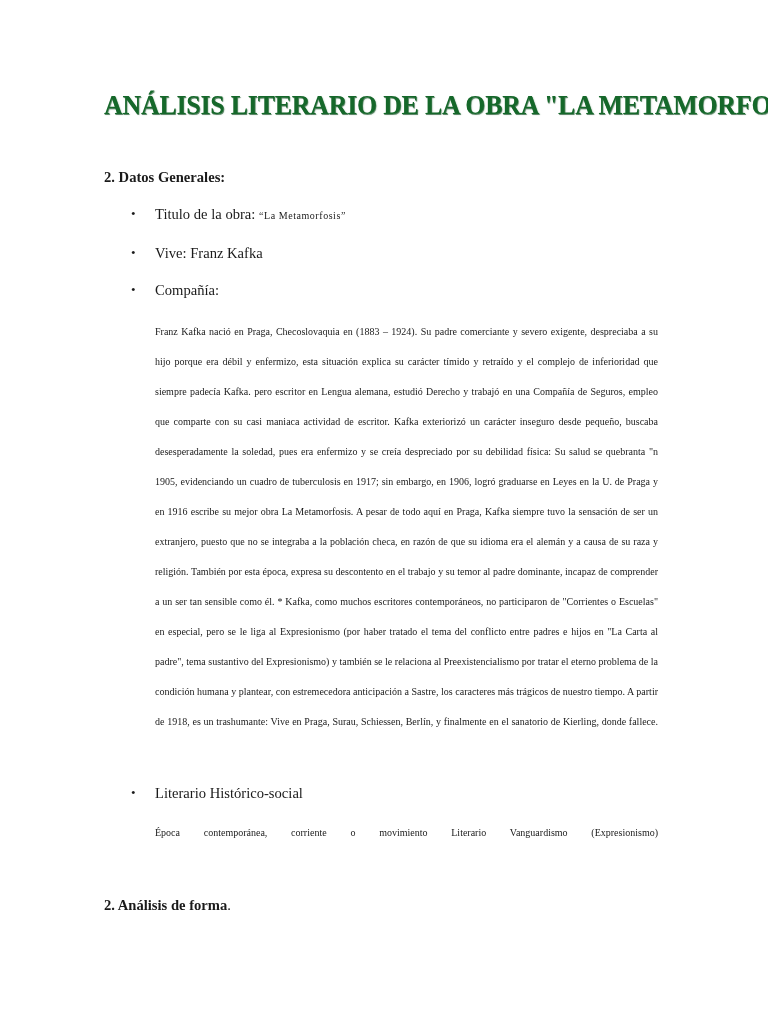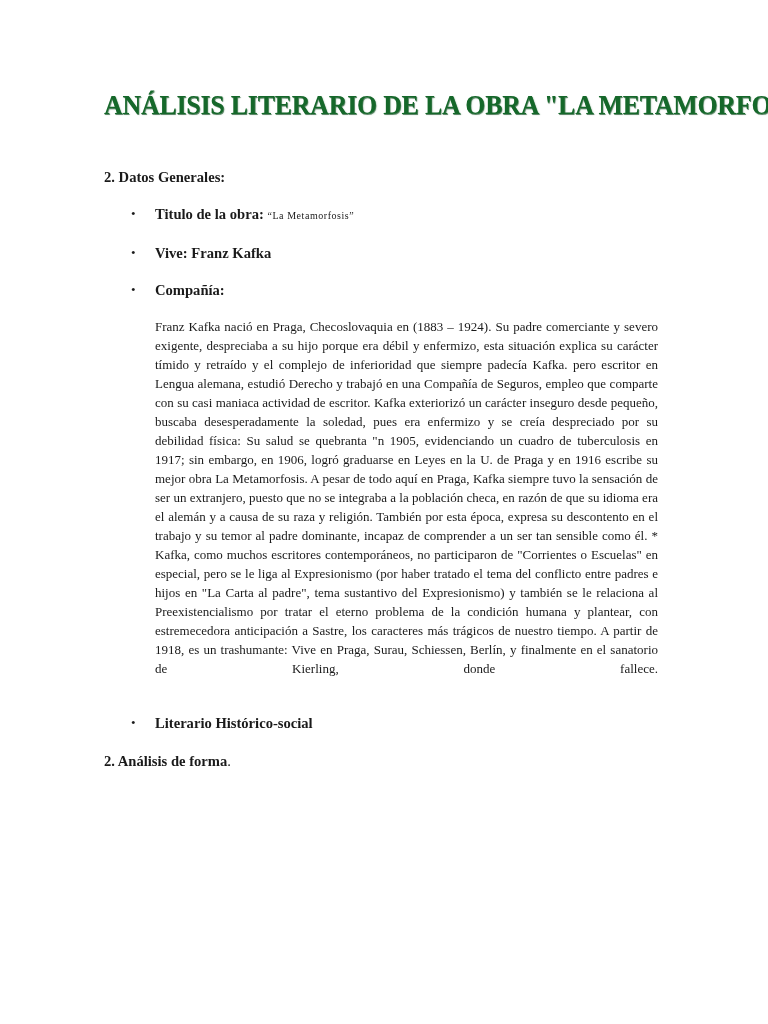--- a/index.html
+++ b/index.html
@@ -86,37 +86,37 @@
   .bullet-row .dot {
     position: absolute;
     left: 27px;
     top: 15px;
     width: 10px;
     font-size: 13px;
     line-height: 22px;
     text-align: left;
   }
   .bullet-row .lbl {
-    font-weight: bold;
+    font-weight: normal;
   }
   .bullet-row .val {
-    font-weight: bold;
+    font-weight: normal;
   }
   .bullet-row .val-spaced {
     font-weight: normal;
     letter-spacing: 0.55px;
     font-size: 10px;
   }
 
   .para {
     margin: 0 0 0 155px;
     padding: 16px 0 0 0;
     width: 503px;
-    font-size: 13px;
-    line-height: 19px;
+    font-size: 10px;
+    line-height: 30px;
     text-align: justify;
     text-justify: inter-word;
     hyphens: none;
   }
   .para.tight {
     padding-top: 14px;
   }
 
   
   .para-just {
@@ -161,17 +161,18 @@
       <span class="lbl">Compañía:</span>
     </div>
 
     <div class="para para-just">Franz Kafka nació en Praga, Checoslovaquia en (1883 – 1924). Su padre comerciante y severo exigente, despreciaba a su hijo porque era débil y enfermizo, esta situación explica su carácter tímido y retraído y el complejo de inferioridad que siempre padecía Kafka. pero escritor en Lengua alemana, estudió Derecho y trabajó en una Compañía de Seguros, empleo que comparte con su casi maniaca actividad de escritor. Kafka exteriorizó un carácter inseguro desde pequeño, buscaba desesperadamente la soledad, pues era enfermizo y se creía despreciado por su debilidad física: Su salud se quebranta "n 1905, evidenciando un cuadro de tuberculosis en 1917; sin embargo, en 1906, logró graduarse en Leyes en la U. de Praga y en 1916 escribe su mejor obra La Metamorfosis. A pesar de todo aquí en Praga, Kafka siempre tuvo la sensación de ser un extranjero, puesto que no se integraba a la población checa, en razón de que su idioma era el alemán y a causa de su raza y religión. También por esta época, expresa su descontento en el trabajo y su temor al padre dominante, incapaz de comprender a un ser tan sensible como él. * Kafka, como muchos escritores contemporáneos, no participaron de "Corrientes o Escuelas" en especial, pero se le liga al Expresionismo (por haber tratado el tema del conflicto entre padres e hijos en "La Carta al padre", tema sustantivo del Expresionismo) y también se le relaciona al Preexistencialismo por tratar el eterno problema de la condición humana y plantear, con estremecedora anticipación a Sastre, los caracteres más trágicos de nuestro tiempo. A partir de 1918, es un trashumante: Vive en Praga, Surau, Schiessen, Berlín, y finalmente en el sanatorio de Kierling, donde fallece.</div>
 
     <div class="bullet-row">
       <span class="dot">•</span>
       <span class="lbl">Literario Histórico-social</span>
     </div>
 
+    <div class="para para-just tight">Época contemporánea, corriente o movimiento Literario Vanguardismo (Expresionismo)</div>
 
     <div class="section-head"><span>2. Análisis de forma</span><span class="plain">.</span></div>
 
   </div>
 </div>
 
 </body></html>

